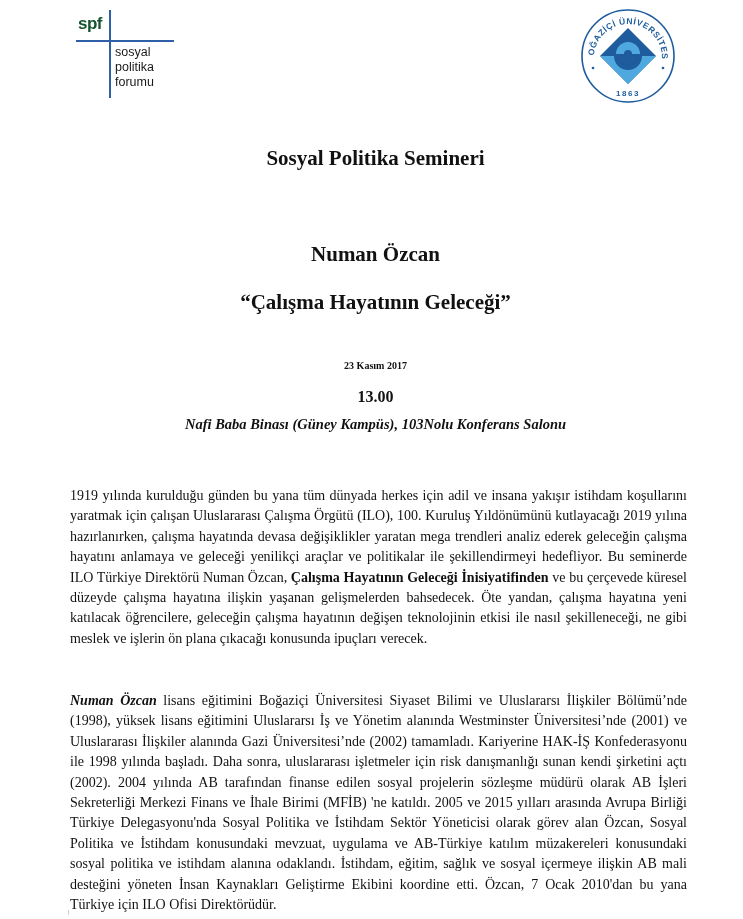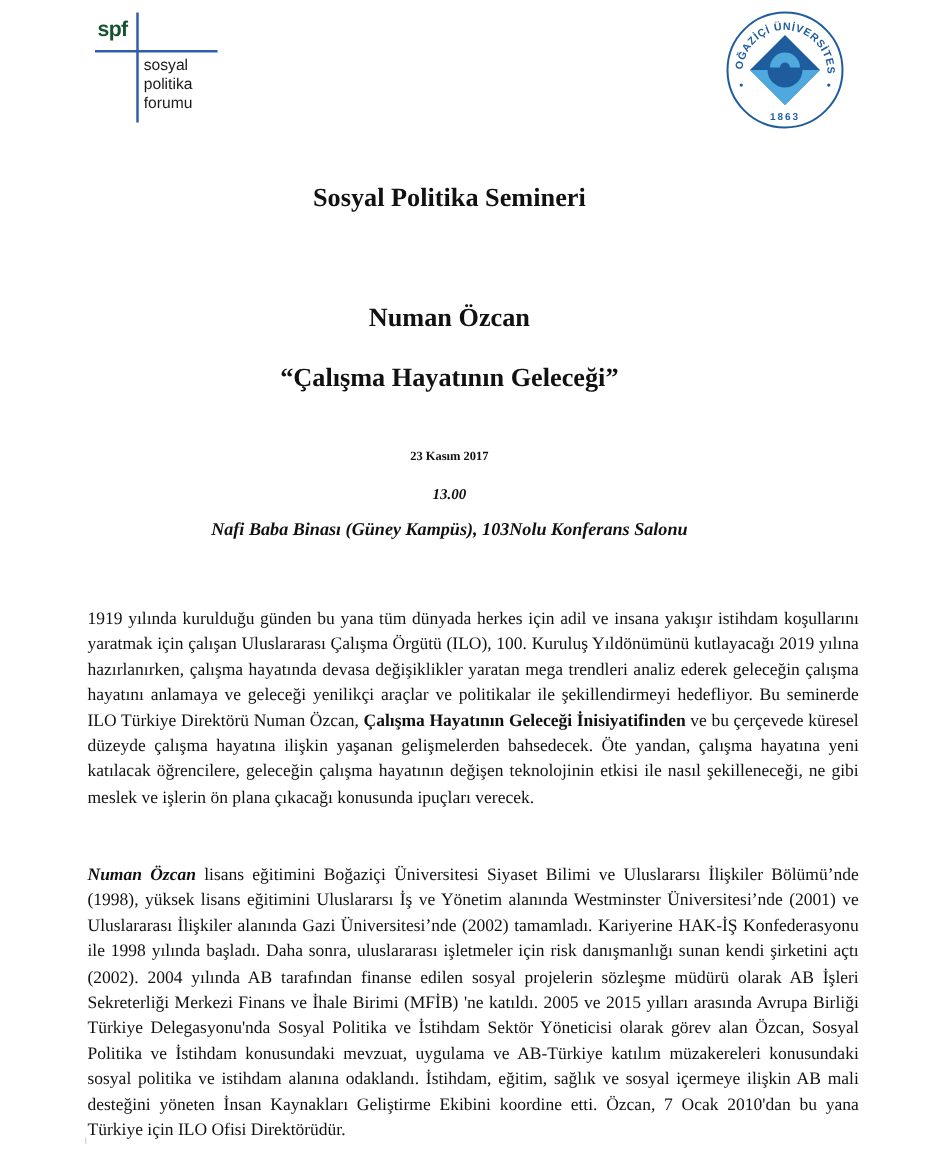--- a/index.html
+++ b/index.html
@@ -11,26 +11,26 @@
   .spf-logo .vline { position: absolute; left: 45px; top: 0; width: 2px; height: 88px; background: #2f5fa8; }
   .spf-logo .hline { position: absolute; left: 12px; top: 30px; width: 98px; height: 2px; background: #2f5fa8; }
   .spf-logo .spf { position: absolute; left: 14px; top: 4px; font-family: "Liberation Sans", sans-serif;
                    font-weight: bold; font-size: 17px; color: #14532d; letter-spacing: -0.5px; }
   .spf-logo .words { position: absolute; left: 51px; top: 35px; font-family: "Liberation Sans", sans-serif;
                      font-weight: normal; font-size: 12.5px; line-height: 15px; color: #1a1a1a; }
 
   
   .bu-logo { position: absolute; left: 580px; top: 8px; width: 96px; height: 96px; }
 
-  .center { position: absolute; left: 0; width: 719px; text-align: center; font-weight: bold; }
+  .center { position: absolute; left: 16px; width: 719px; text-align: center; font-weight: bold; }
   .title-seminar { top: 146px; font-size: 21px; }
   .title-name { top: 242px; font-size: 21px; }
   .title-talk { top: 290px; font-size: 21px; }
   .info-date { top: 360px; font-size: 10px; }
-  .info-time { top: 388px; font-size: 12px; font-style: italic; }
+  .info-time { top: 388px; font-size: 16px; }
   .info-venue { top: 416px; font-size: 14.5px; font-style: italic; }
 
   .para { position: absolute; left: 70px; width: 617px; font-size: 14px; line-height: 20.4px;
           text-align: justify; margin-top: 24px; }
   .para1 { top: 462px; }
   .para2 { top: 667px; }
   .para b { font-weight: bold; }
   .para .bi { font-weight: bold; font-style: italic; }
 
   .tick { position: absolute; left: 68px; top: 910px; width: 1px; height: 5px; background: #cfcfcf; }

